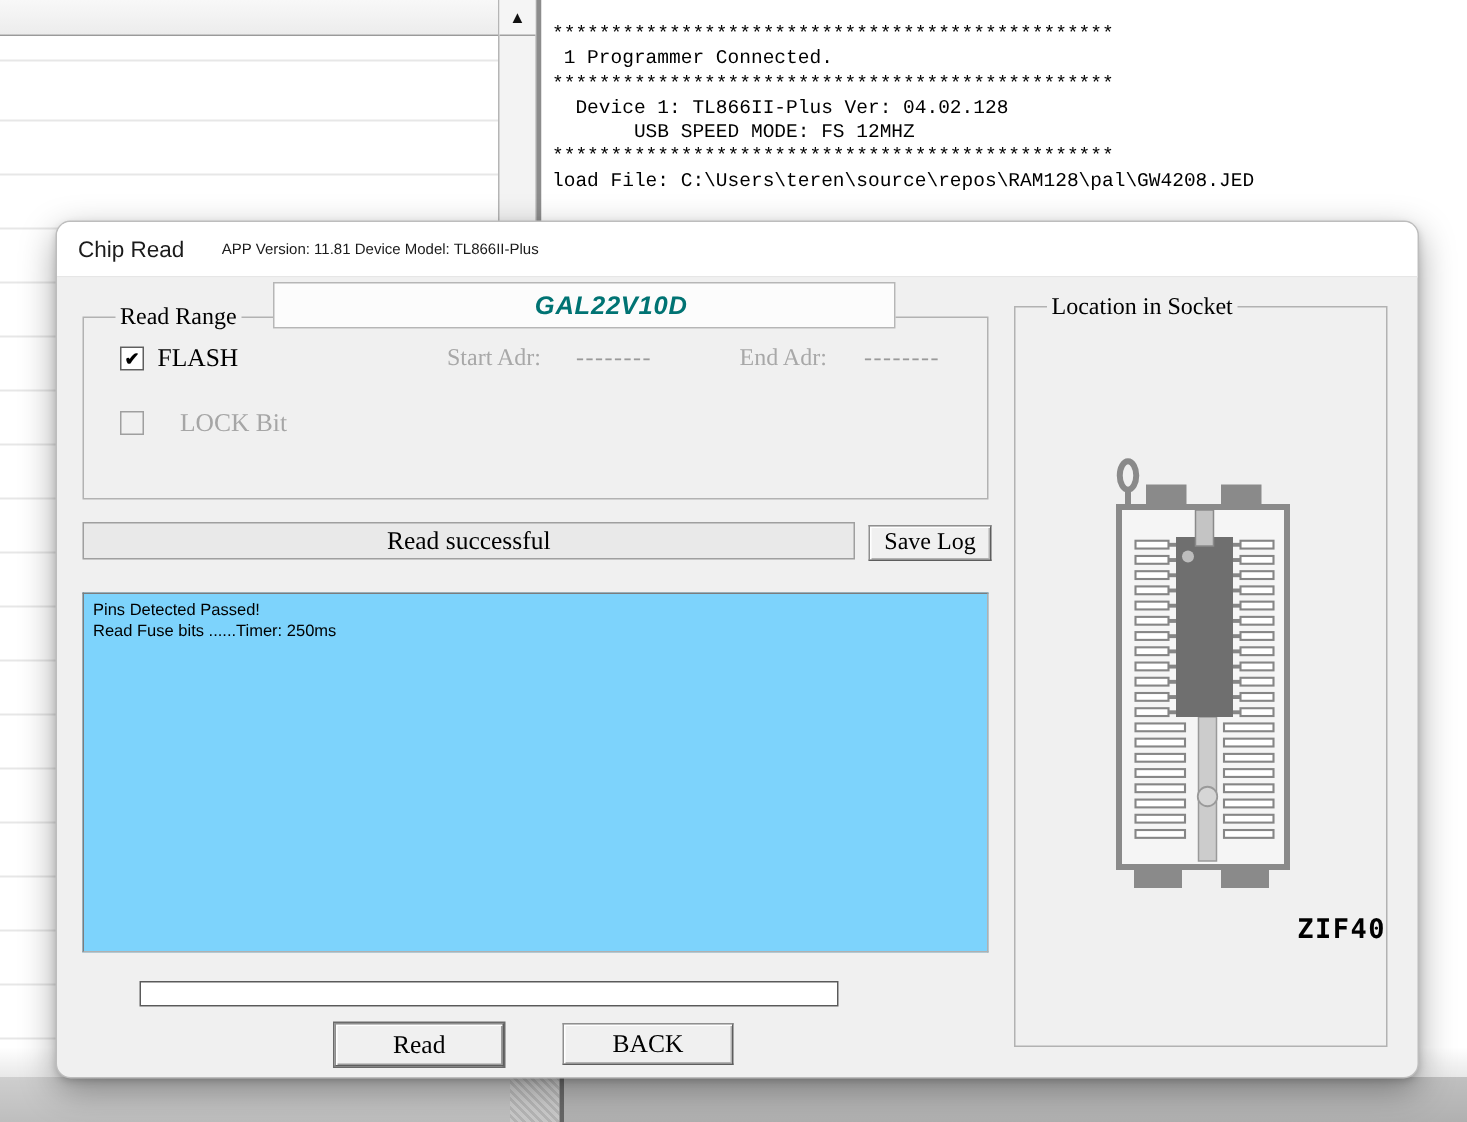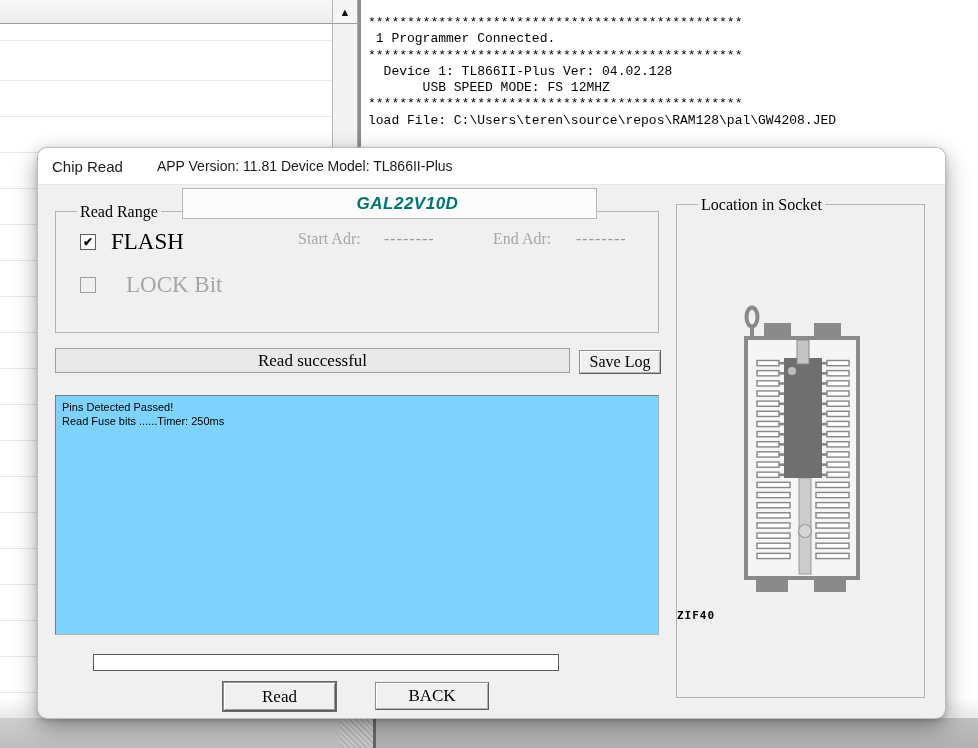--- a/index.html
+++ b/index.html
@@ -33,21 +33,21 @@
   .bottom-shade{position:absolute;left:0;top:698px;width:978px;height:50px;z-index:2;
     background:linear-gradient(rgba(0,0,0,0) 0,rgba(0,0,0,0.10) 45%,rgba(0,0,0,0.17) 100%);
     pointer-events:none;}
   
   .dialog{position:absolute;left:38px;top:148px;width:907px;height:570px;z-index:10;
     background:#f0f0f0;border-radius:9px;overflow:hidden;
     box-shadow:0 0 0 1px #bdbdbd,0 8px 24px rgba(0,0,0,0.38),0 2px 6px rgba(0,0,0,0.22);}
   .titlebar{position:absolute;left:0;top:0;width:100%;height:37px;background:#ffffff;
     border-bottom:1px solid #e6e6e6;box-sizing:border-box;display:flex;align-items:center;}
   .title-main{font-size:15px;color:#1b1b1b;margin-left:14px;}
-  .title-info{font-size:14px;color:#1b1b1b;margin-left:34px;}
+  .title-info{font-size:10px;color:#1b1b1b;margin-left:25px;}
   .dlg-body{position:absolute;left:0;top:37px;width:907px;height:533px;}
   
   .groupbox{position:absolute;border:1px solid #b2b2b2;box-sizing:border-box;}
   .legend{position:absolute;top:-9px;left:21px;background:#f0f0f0;padding:0 3px;
     font-family:"Liberation Serif",serif;font-size:16px;color:#000;white-space:nowrap;}
   .grp-read-range{left:17px;top:26px;width:604px;height:122px;z-index:1;}
   .grp-location{left:638px;top:19px;width:249px;height:494px;}
   
   .gal-tab{position:absolute;left:144px;top:3px;width:415px;height:31px;z-index:3;
     background:#fcfcfc;border:1px solid #b6b6b6;box-sizing:border-box;
@@ -55,21 +55,21 @@
     font-family:"Liberation Sans",sans-serif;font-weight:bold;font-style:italic;
     font-size:17px;color:#007373;letter-spacing:0.5px;}
   
   .chk-row{position:absolute;display:flex;align-items:center;}
   .chk-row.flash{left:24px;top:17px;}
   .chk-row.lock{left:24px;top:60px;gap:15px;}
   .checkbox{width:14px;height:14px;background:#ffffff;border:1px solid #5f5f5f;
     display:inline-flex;align-items:center;justify-content:center;
     font-size:12px;font-weight:bold;color:#000;line-height:1;}
   .checkbox.disabled{background:#f0f0f0;border-color:#9f9f9f;color:transparent;}
-  .chk-label{font-family:"Liberation Serif",serif;font-size:23px;color:#000;margin-left:15px;}
+  .chk-label{font-family:"Liberation Serif",serif;font-size:17px;color:#000;margin-left:9px;}
   .chk-label.disabled{color:#a6a6a6;}
   .adr-label{position:absolute;top:18px;font-family:"Liberation Serif",serif;font-size:16px;color:#a8a8a8;}
   .adr-value{position:absolute;top:18px;font-family:"Liberation Serif",serif;font-size:16px;color:#9a9a9a;letter-spacing:1px;}
   .lbl-start{left:242px;} .val-start{left:328px;} .lbl-end{left:437px;} .val-end{left:520px;}
   
   .status-bar{position:absolute;left:17px;top:163px;width:515px;height:25px;
     background:#e9e9e9;border:1px solid #9f9f9f;box-sizing:border-box;
     display:flex;align-items:center;justify-content:center;
     font-family:"Liberation Serif",serif;font-size:17px;color:#000;}
   
@@ -85,22 +85,22 @@
   
   .log-area{position:absolute;left:17px;top:210px;width:604px;height:240px;
     background:#7dd3fc;border:1px solid #7c7c7c;border-right-color:#b0b0b0;border-bottom-color:#b0b0b0;
     box-sizing:border-box;padding:4px 6px;
     font-family:"Liberation Sans",sans-serif;font-size:11px;color:#000;line-height:14px;}
   
   .progress{position:absolute;left:55px;top:469px;width:466px;height:17px;
     background:#ffffff;border:1px solid #5a5a5a;box-sizing:border-box;}
   
   .socket-wrap{position:absolute;left:60px;top:96px;width:130px;height:300px;}
-  .zif-label{position:absolute;left:0;top:404px;width:100%;text-align:left;
-    font-family:"DejaVu Sans Mono",monospace;font-weight:bold;font-size:11px;color:#000;letter-spacing:1px;}
+  .zif-label{position:absolute;left:0;top:404px;width:100%;text-align:right;
+    font-family:"DejaVu Sans Mono",monospace;font-weight:bold;font-size:18px;color:#000;letter-spacing:1px;}
 </style>
 </head>
 <body>
 
 <div class="bg-table">
   <div class="bg-table-header"></div>
   <div class="bg-table-rows"></div>
 </div>
 
 <div class="bg-scrollbar">

